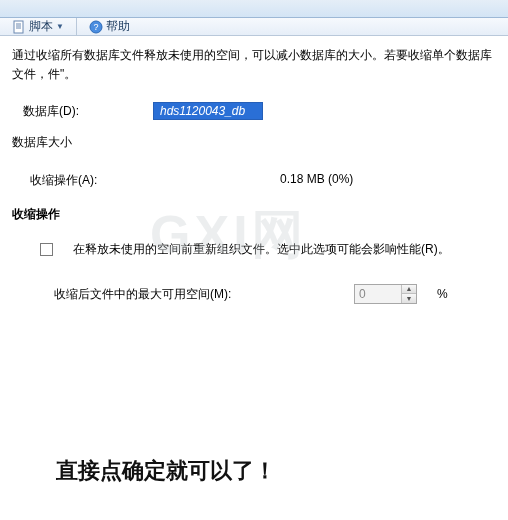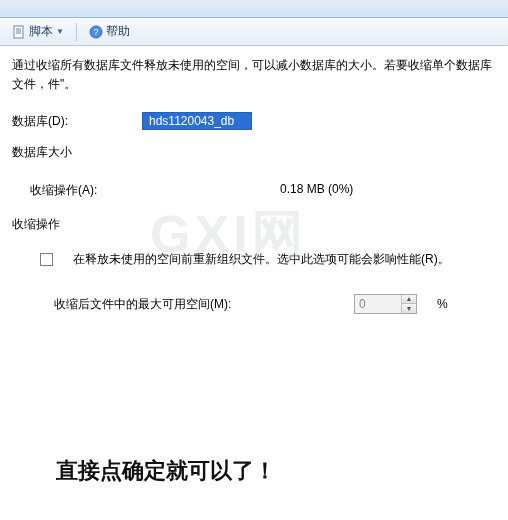--- a/index.html
+++ b/index.html
@@ -13,21 +13,21 @@
     height: 520px;
     overflow: hidden;
     position: relative;
   }
   .titlebar-stub {
     height: 18px;
     background: linear-gradient(#e5eef7,#d3e4f5);
     border-bottom: 1px solid #9db8d6;
   }
   .toolbar {
-    height: 28px;
+    height: 18px;
     background: linear-gradient(#f6f9fd,#e6eef8);
     border-bottom: 1px solid #b9c8da;
     display: flex;
     align-items: center;
     padding: 0 6px;
     gap: 4px;
   }
   .tool-btn {
     display: flex;
     align-items: center;
@@ -47,42 +47,44 @@
     color: #3a5e8a;
   }
   .content {
     padding: 10px 12px 0 12px;
   }
   .intro { line-height: 1.6; margin-bottom: 18px; }
   .row {
     display: flex;
     align-items: center;
     margin-bottom: 14px;
+    margin-left: 11px;
   }
   .label-db {
     width: 130px;
   }
   .db-box {
     background: #2a6fd6;
     color: #fff;
     border: 1px solid #255fb8;
     padding: 1px 6px;
     font-size: 12px;
     min-width:110px;
+    font-style:italic;
   }
   .section-title {
     margin: 4px 0 18px 0;
   }
   .kv-row {
     display: flex;
     padding: 3px 0 3px 18px;
   }
   .kv-label { width: 250px; }
   .kv-value { flex: 1; }
-  .shrink-title { margin: 14px 0 18px 0; }
+  .shrink-title { margin: 14px 0 18px 0; font-weight: bold; }
   .cb-row {
     display: flex;
     align-items: center;
     padding-left: 28px;
     margin-bottom: 26px;
     gap: 20px;
   }
   .checkbox {
     width: 13px; height: 13px;
     border: 1px solid #7a7a7a;

